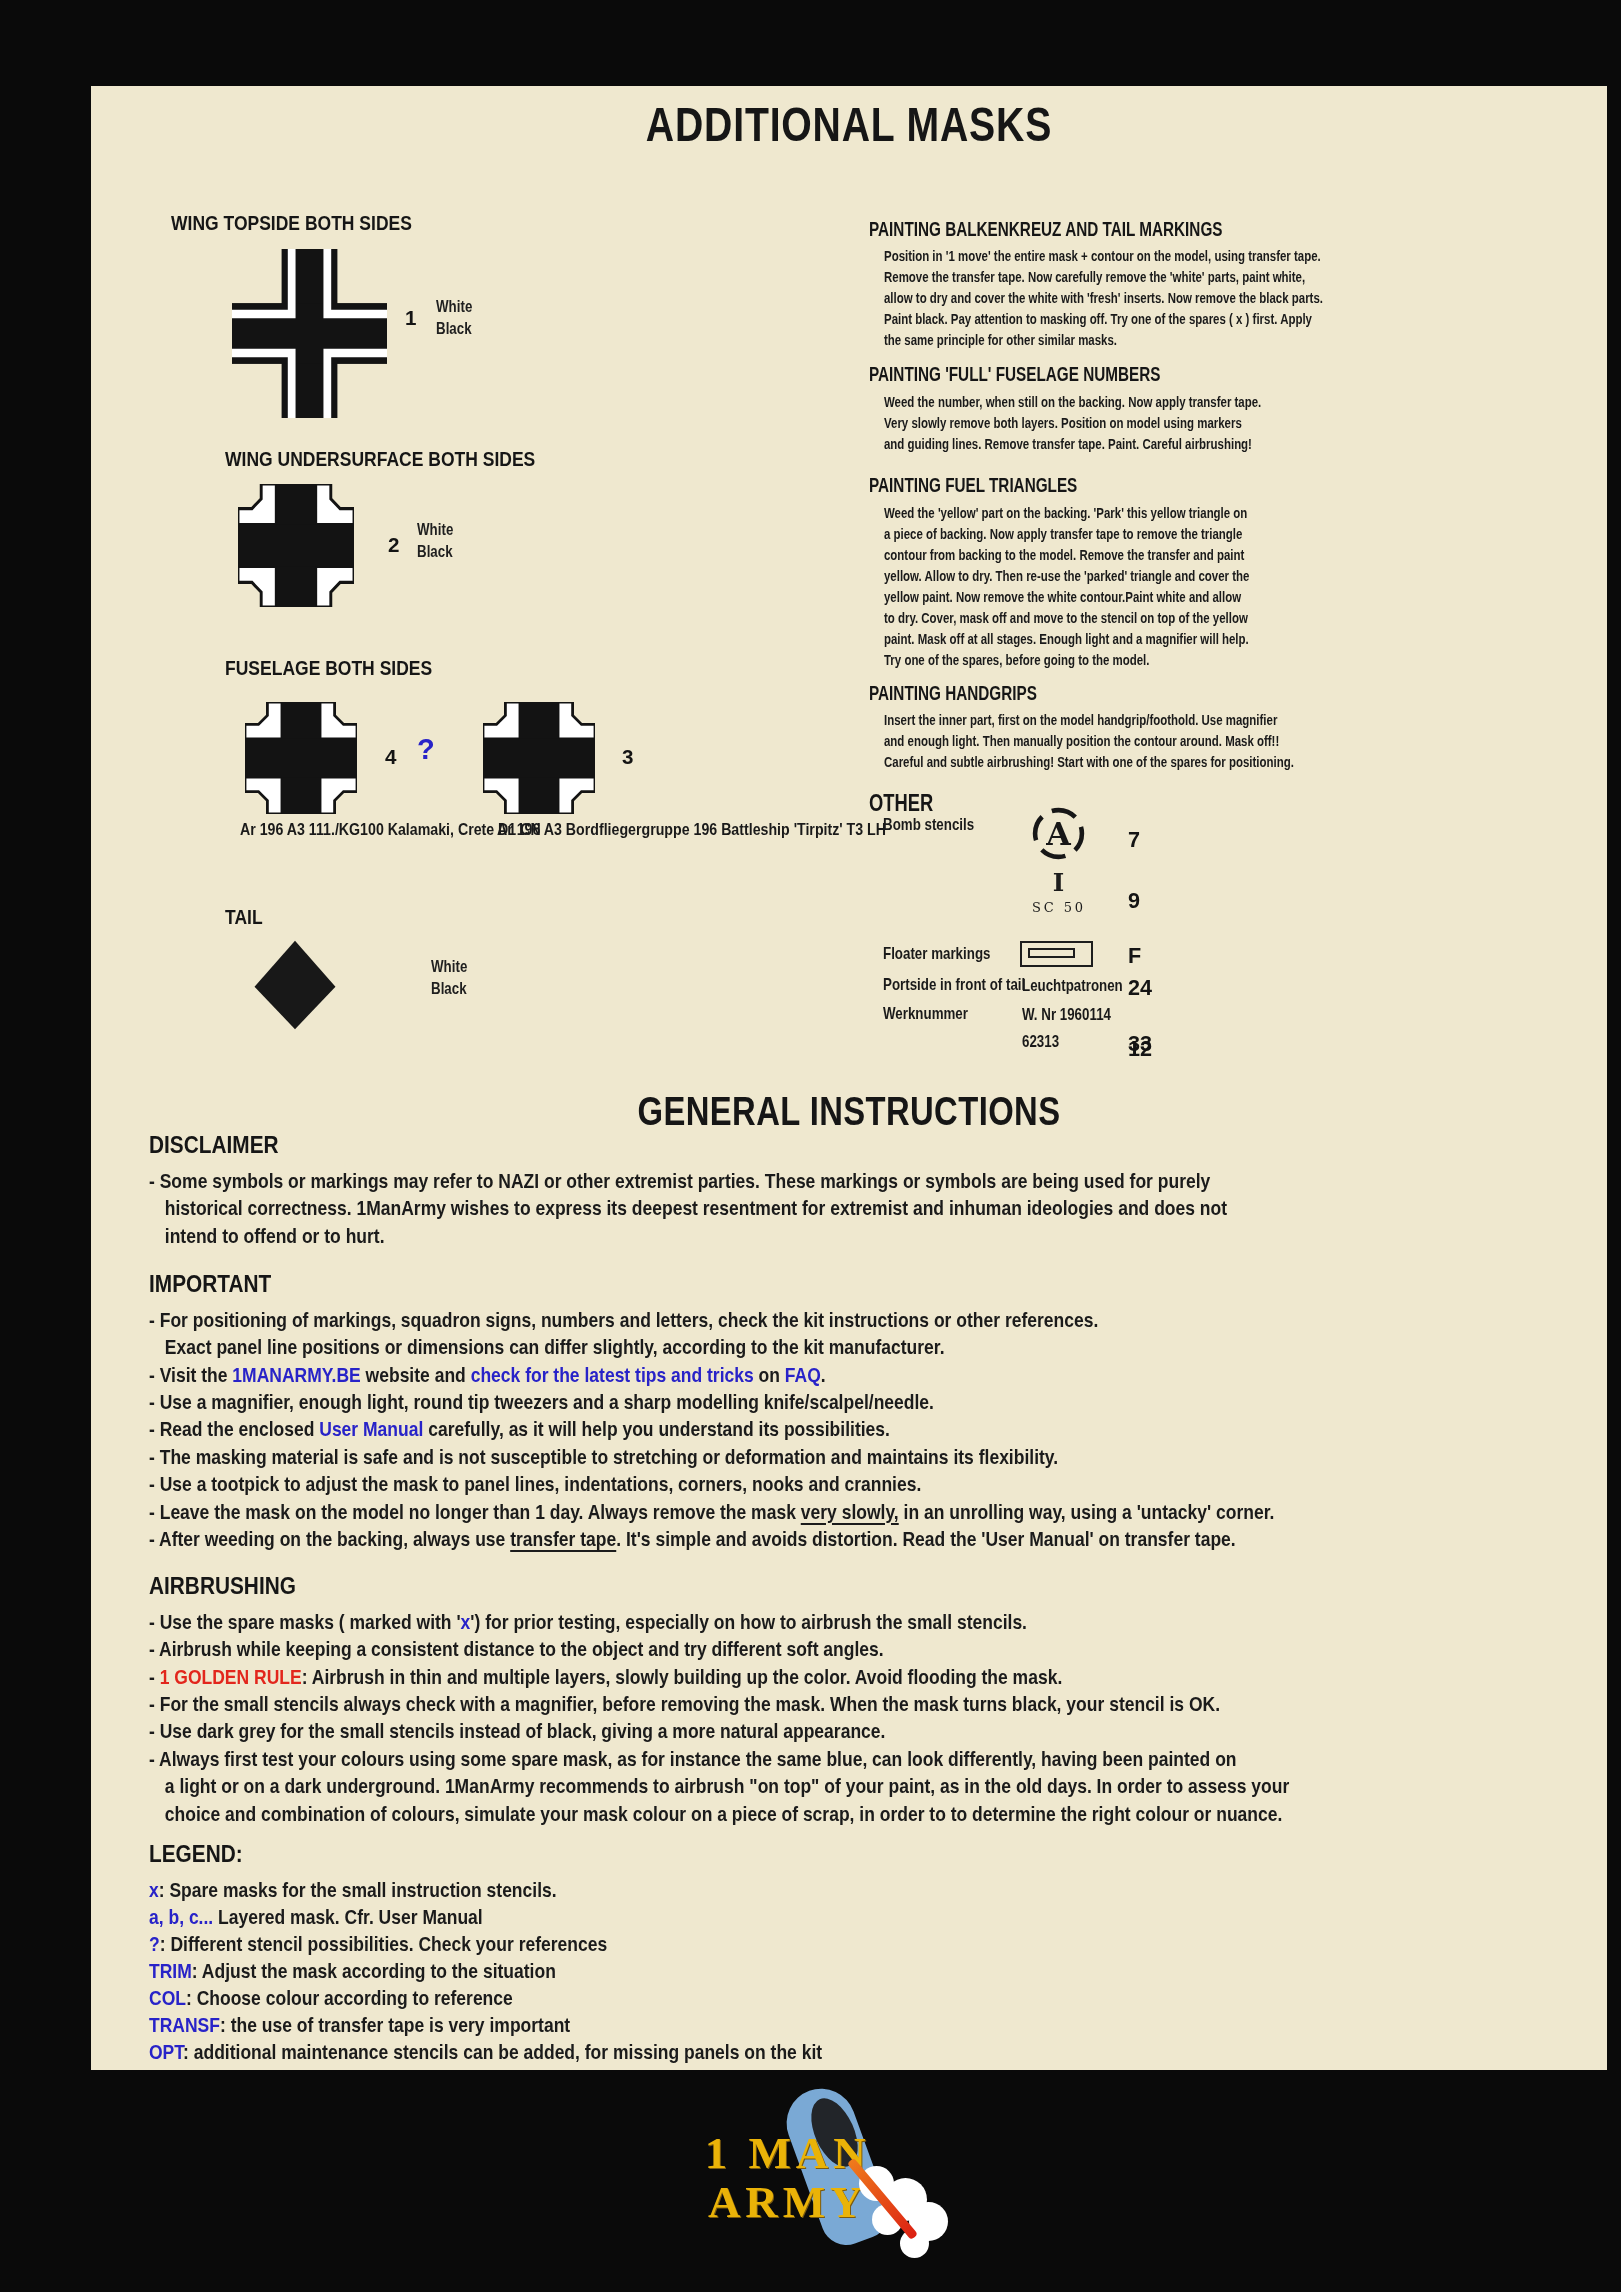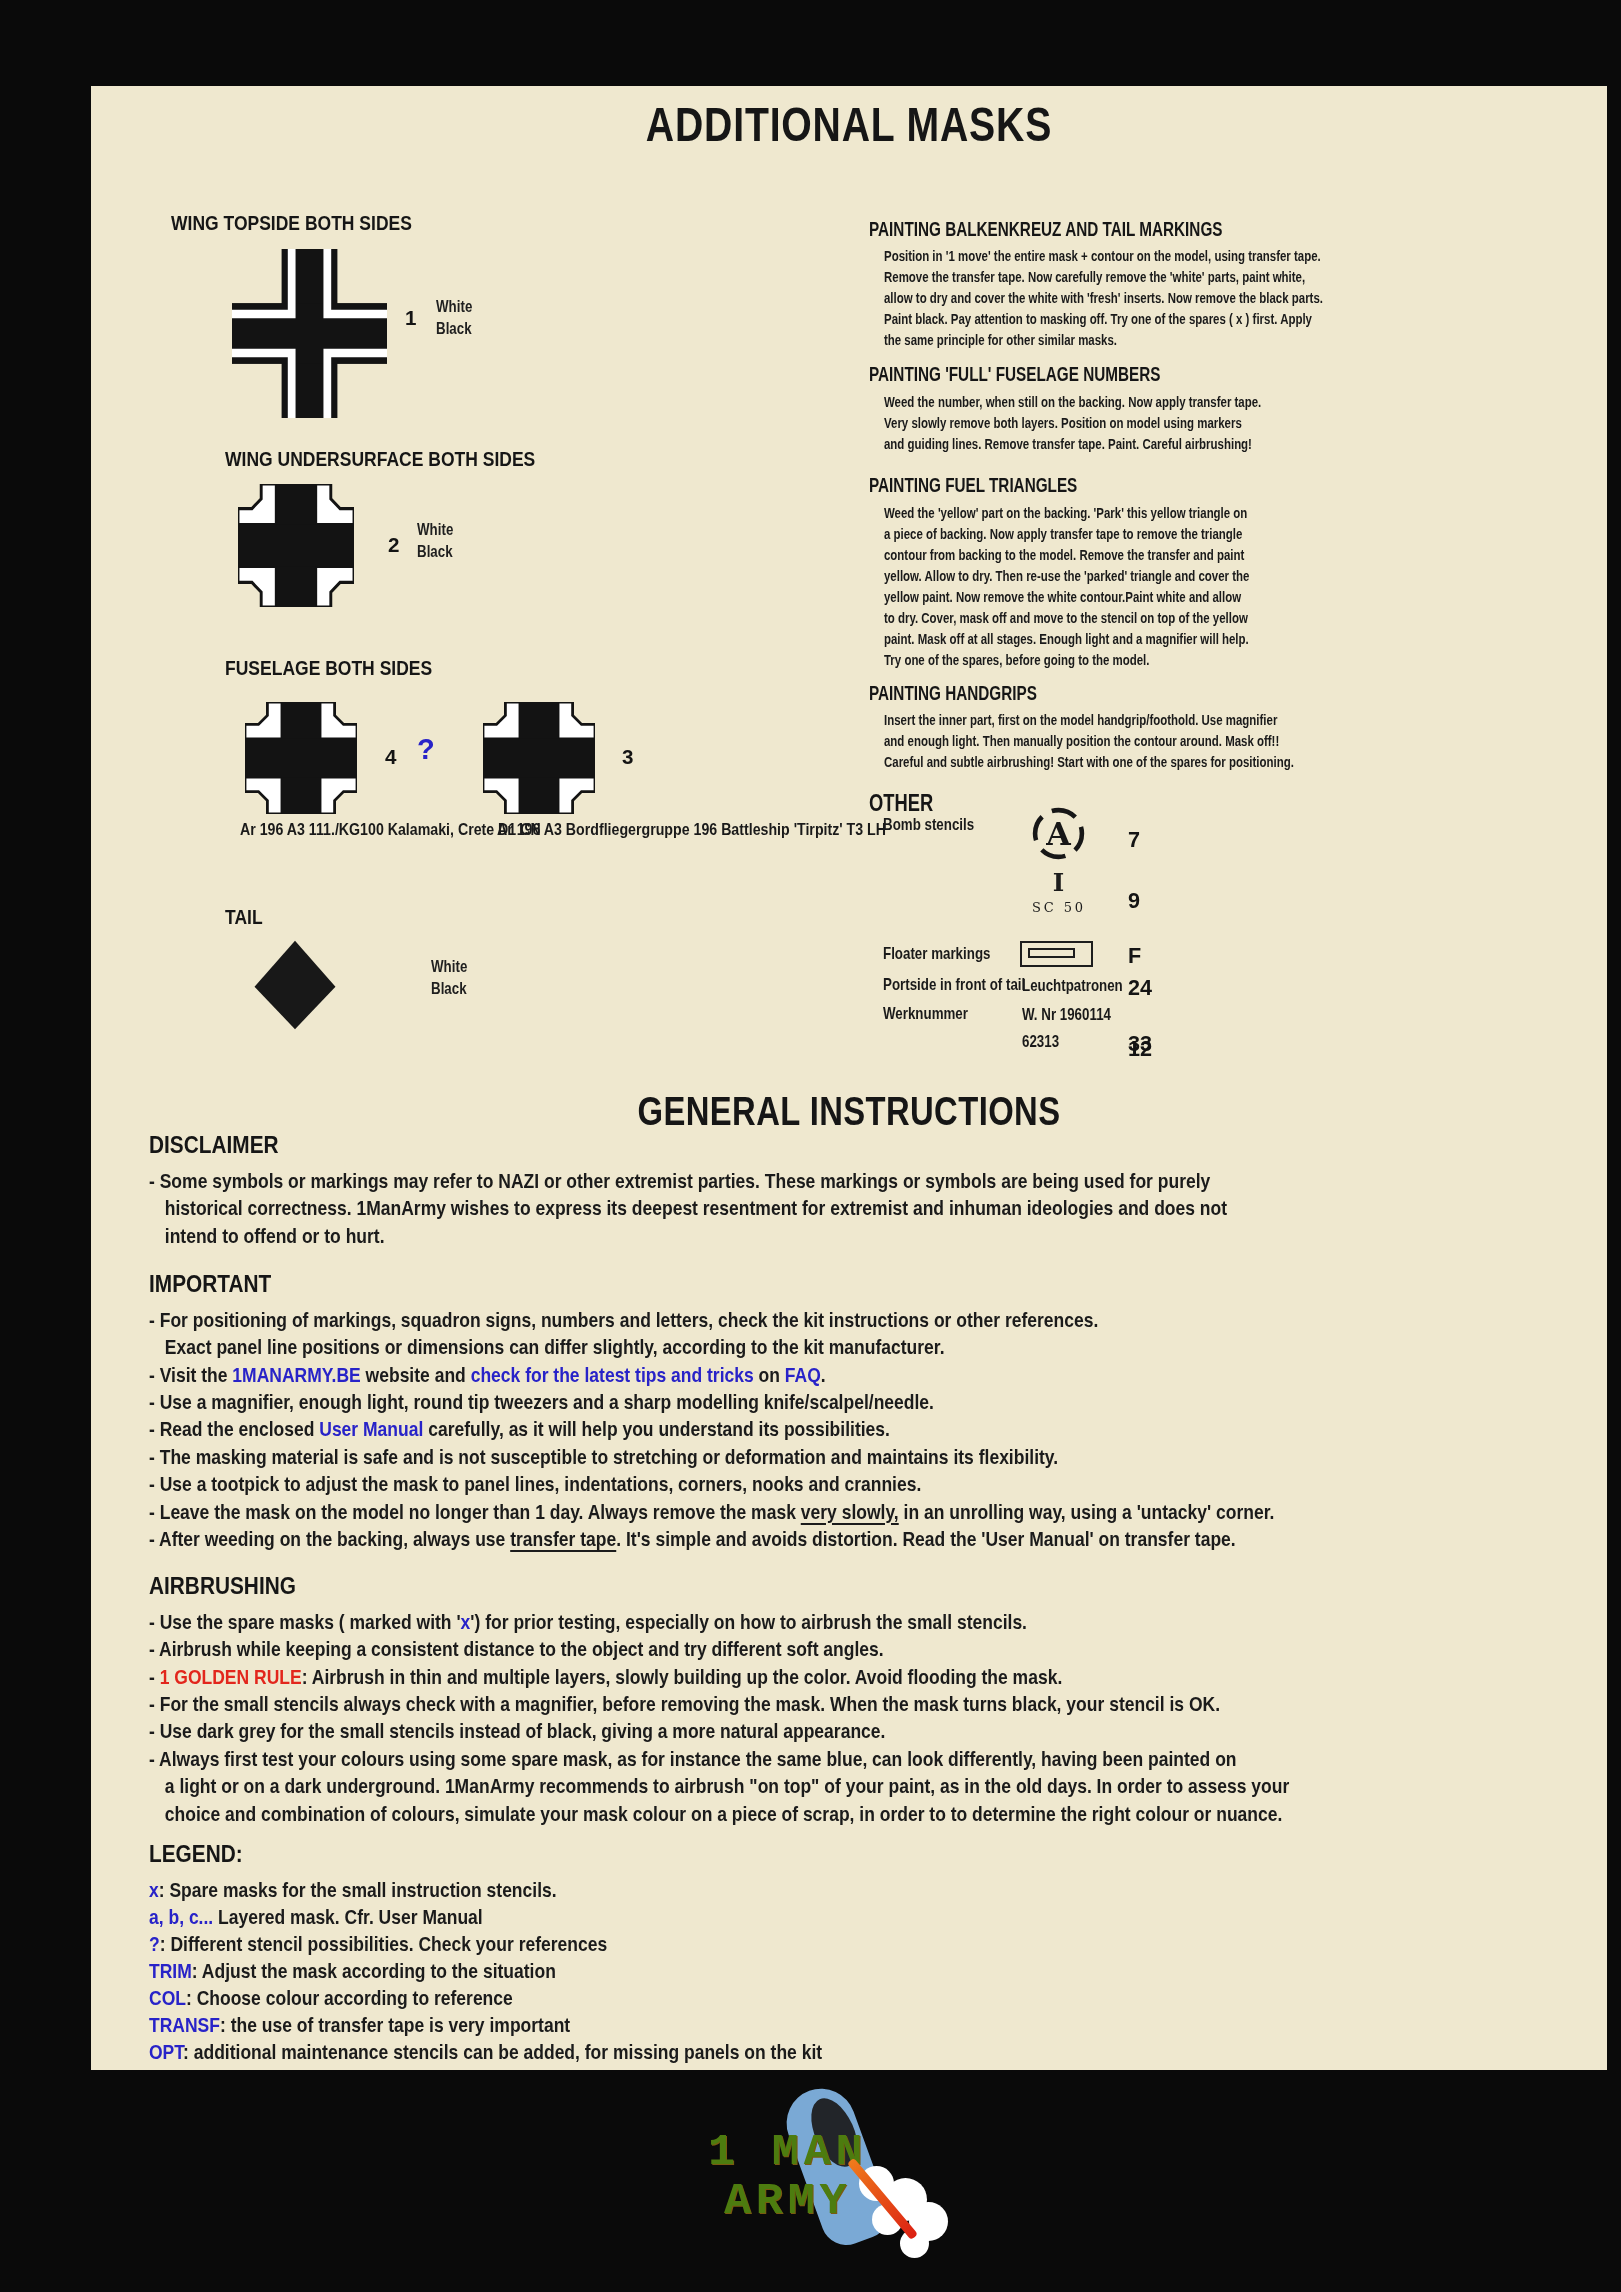--- a/index.html
+++ b/index.html
@@ -43,21 +43,21 @@
   .und{text-decoration:underline;text-underline-offset:3.9px;}
   .stencil-sc{font-family:"DejaVu Serif", serif;font-size:13px;letter-spacing:2.9px;color:#1c1c1c;text-align:center;}
   .stencil-i{font-family:"DejaVu Serif", serif;font-size:24.5px;font-weight:bold;color:#1c1c1c;text-align:center;}
   .floater-outer{width:73px;height:25.5px;border:2px solid #1d1d1d;box-sizing:border-box;background:#EFE8CF;}
   .floater-inner{width:47px;height:9.8px;border:2px solid #1d1d1d;box-sizing:border-box;margin:4.9px 0 0 5.9px;}
   
   .logo{position:absolute;left:686px;top:2084px;width:294px;height:201px;}
   .bomb{position:absolute;left:116px;top:2px;width:69px;height:159px;background:#7AA9D5;border-radius:35px 35px 25.5px 25.5px;transform:rotate(-20deg);z-index:1;}
   .bomb-fig{position:absolute;left:129px;top:11.8px;width:39px;height:73px;background:#1a1a1a;border-radius:50%;transform:rotate(-24deg);z-index:2;opacity:.92;}
   .logo-text{position:absolute;left:13.7px;width:176px;text-align:center;z-index:3;
-    font-family:Liberation Mono, monospace;font-weight:bold;font-size:45px;letter-spacing:4.9px;color:#4d7c0f;
+    font-family:Liberation Serif, serif;font-weight:bold;font-size:45px;letter-spacing:4.9px;color:#eab308;
     text-shadow:1px 1px 0 #7a5a10;}
   .puff{position:absolute;background:#ffffff;border-radius:50%;z-index:4;}
   .streak{position:absolute;left:192px;top:65px;width:8.8px;height:100px;background:linear-gradient(180deg,#ef7b1c,#dc2012);transform:rotate(-40deg);border-radius:3.9px;z-index:5;}
 </style>
 </head>
 <body>
 
 <svg width="0" height="0" style="position:absolute" aria-hidden="true">
   <defs>
     <g id="crossA">

